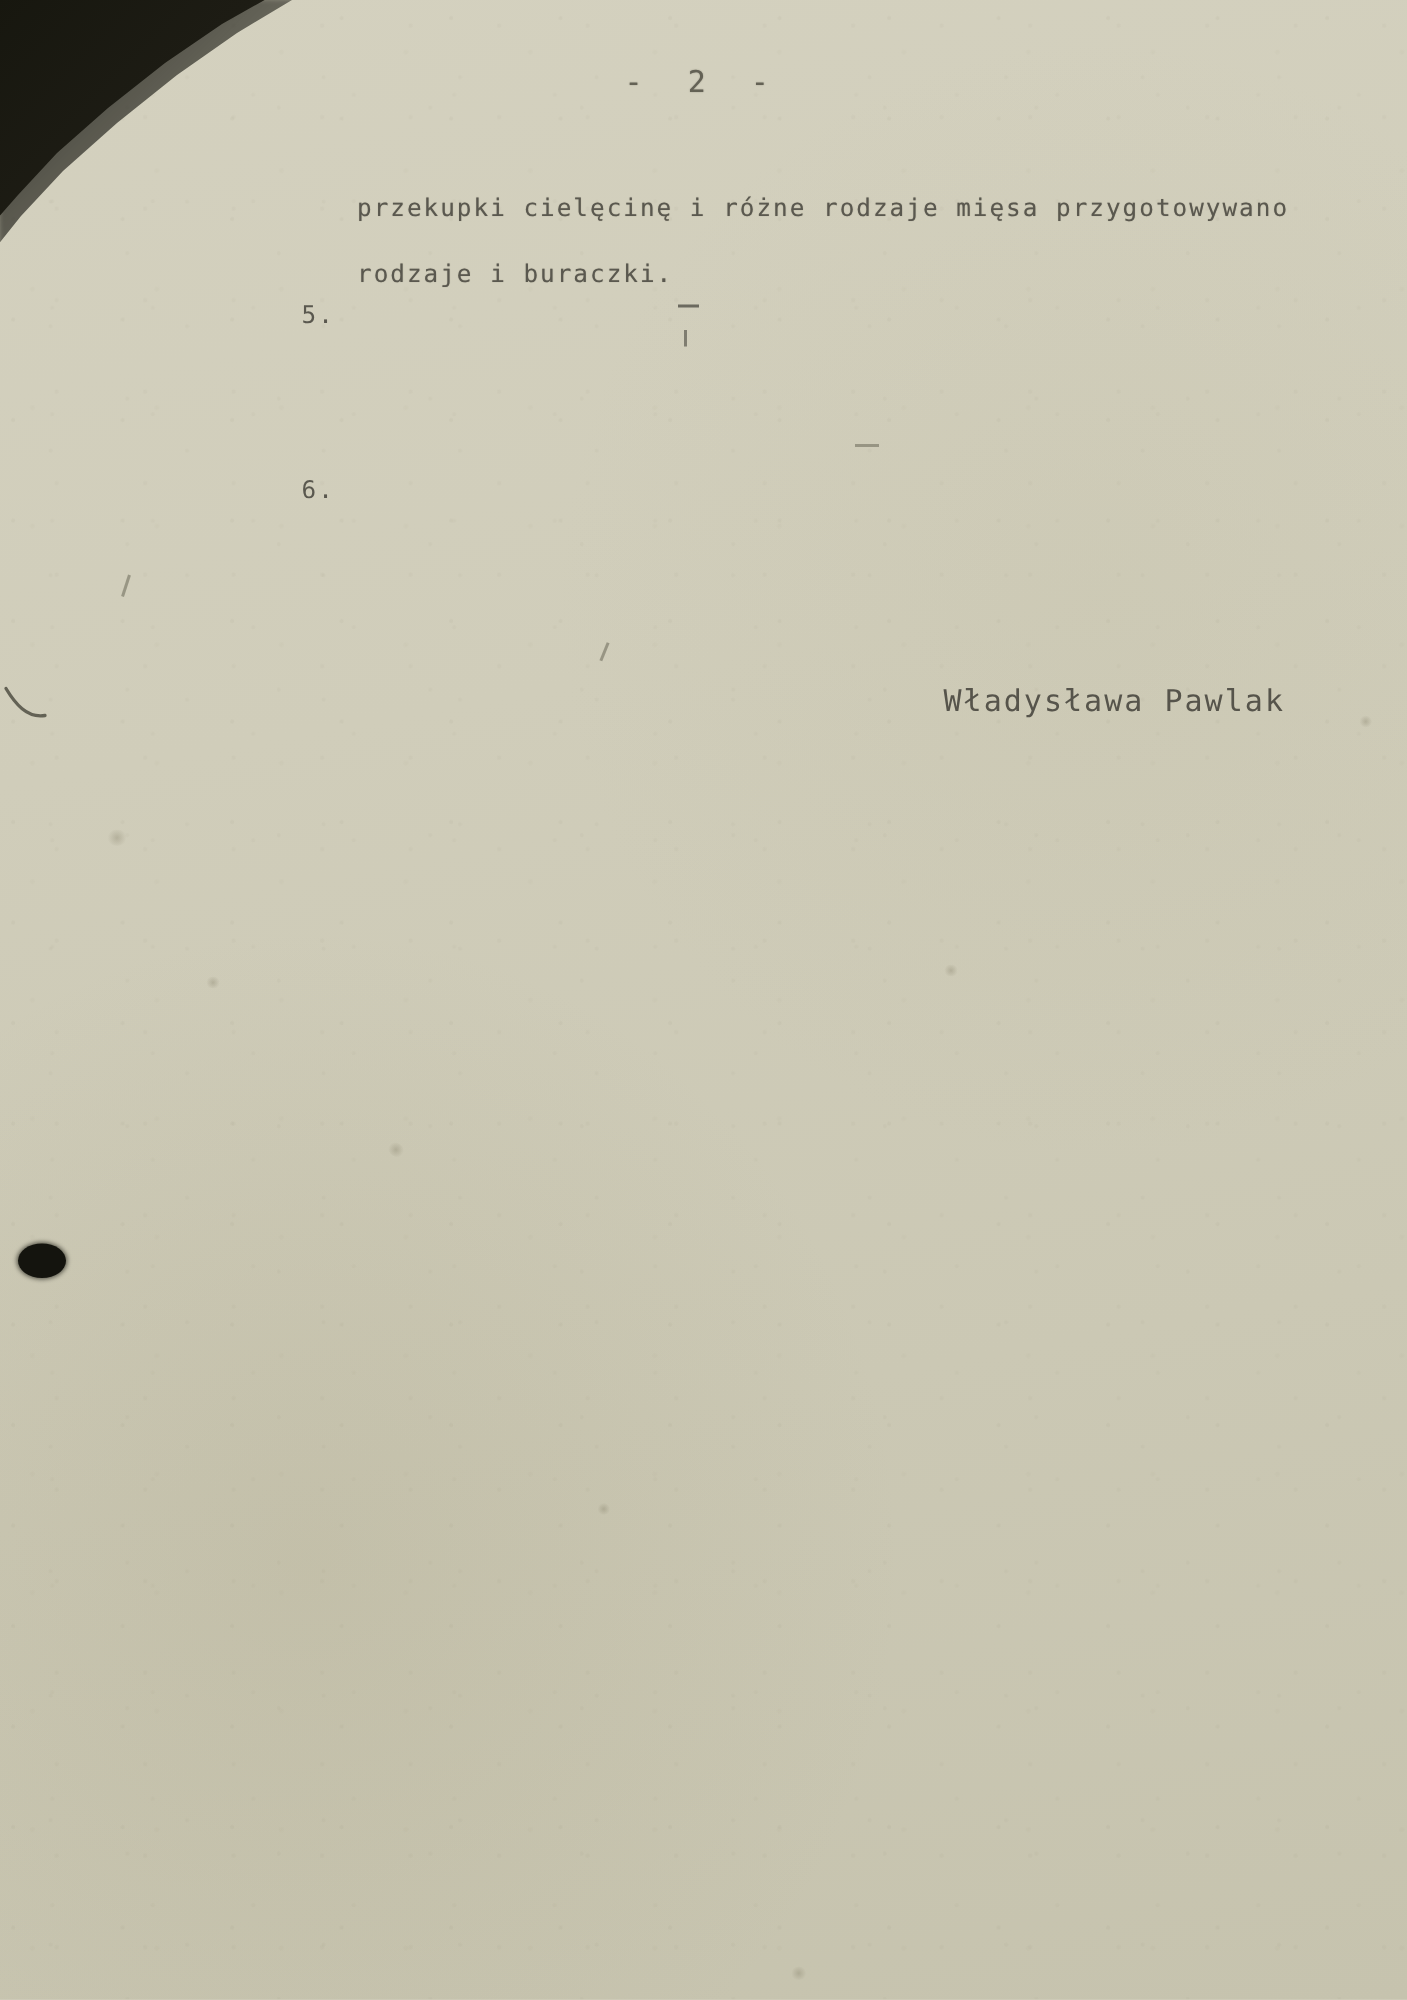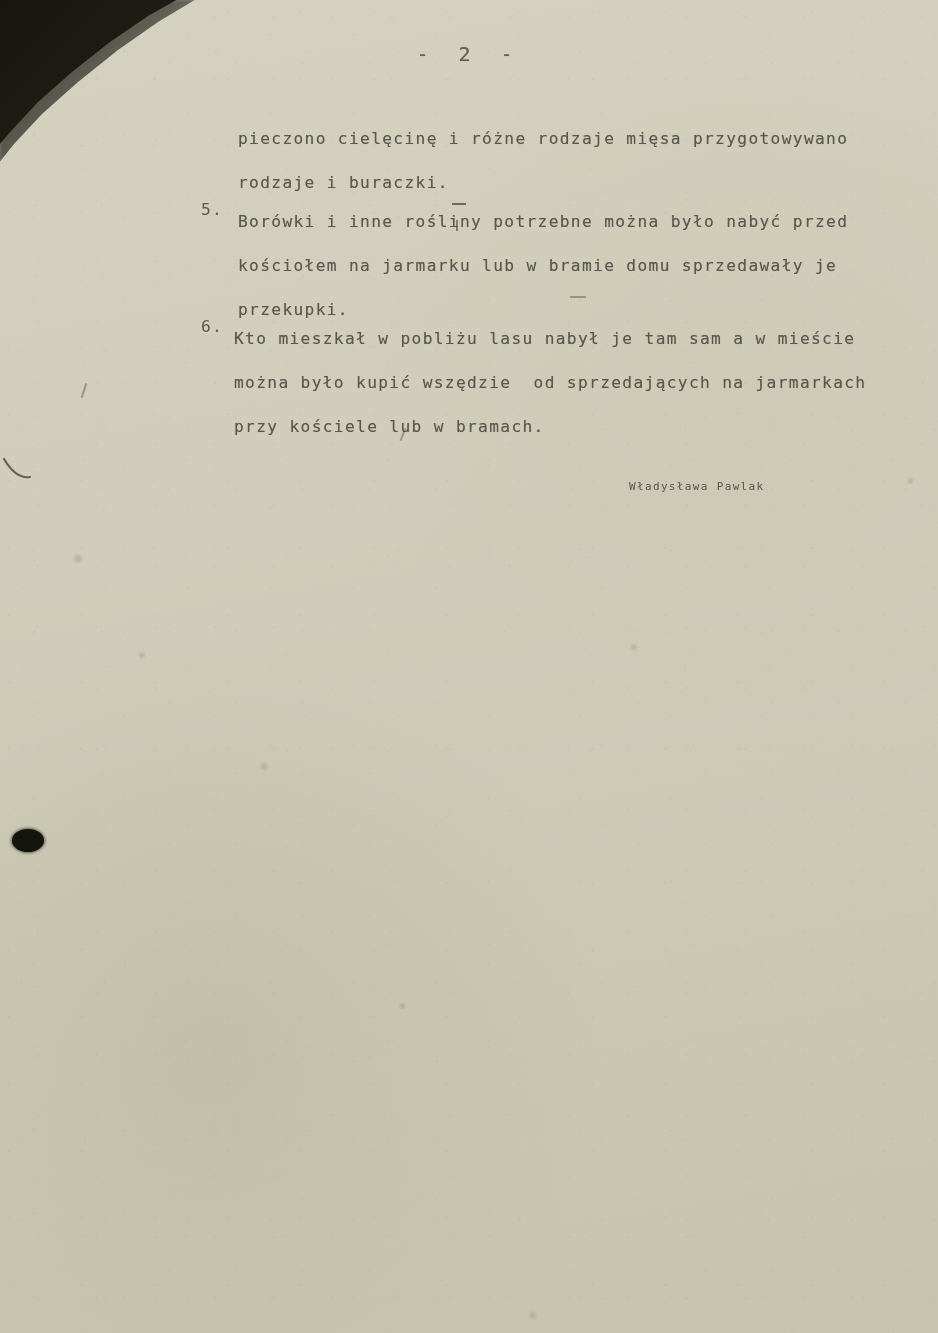--- a/index.html
+++ b/index.html
@@ -141,22 +141,22 @@
 
   #num5 { left: 201px; top: 200px; }
   #item5 { left: 238px; top: 200px; }
 
   #num6 { left: 201px; top: 317px; }
   #item6 { left: 234px; top: 317px; }
 
   #signature {
     position: absolute;
     left: 629px;
-    top: 480px;
-    font-size: 11px;
+    top: 455px;
+    font-size: 20px;
     letter-spacing: 1.35px;
     color: #4a4840;
     opacity: 0.9;
     white-space: pre;
   }
 
   
   #strike-mark {
     position: absolute;
     left: 452px;
@@ -206,32 +206,26 @@
   <div class="smudge" style="left:906px; top:477px; width:9px; height:8px;"></div>
 
   <div class="stray-tick" style="left:402px; top:428px; width:2px; height:13px; transform:rotate(22deg);"></div>
   <div class="stray-tick" style="left:83px; top:383px; width:2px; height:15px; transform:rotate(18deg);"></div>
   <div class="stray-tick" style="left:570px; top:296px; width:16px; height:2px;"></div>
 
   <div id="text-block">
 
     <div class="page-number">-  2  -</div>
 
-    <div class="para" id="line-a">pieczono cielęcinę i różne rodzaje mięsa przygotowywano</div>
+    <div class="para" id="line-a">przekupki cielęcinę i różne rodzaje mięsa przygotowywano</div>
     <div class="para" id="line-b">rodzaje i buraczki.</div>
 
     <div class="marker" id="num5">5.</div>
-    <div class="para" id="item5"><span>Borówki i inne rośliny potrzebne można było nabyć przed</span>
-<span>kościołem na jarmarku lub w bramie domu sprzedawały je</span>
-<span>przekupki.</span></div>
 
     <div id="strike-mark"></div>
     <div id="stray-1"></div>
 
     <div class="marker" id="num6">6.</div>
-    <div class="para" id="item6"><span>Kto mieszkał w pobliżu lasu nabył je tam sam a w mieście</span>
-<span>można było kupić wszędzie  od sprzedających na jarmarkach</span>
-<span>przy kościele lub w bramach.</span></div>
 
     <div id="signature">Władysława Pawlak</div>
 
   </div>
 </div>
 
 </body></html>

